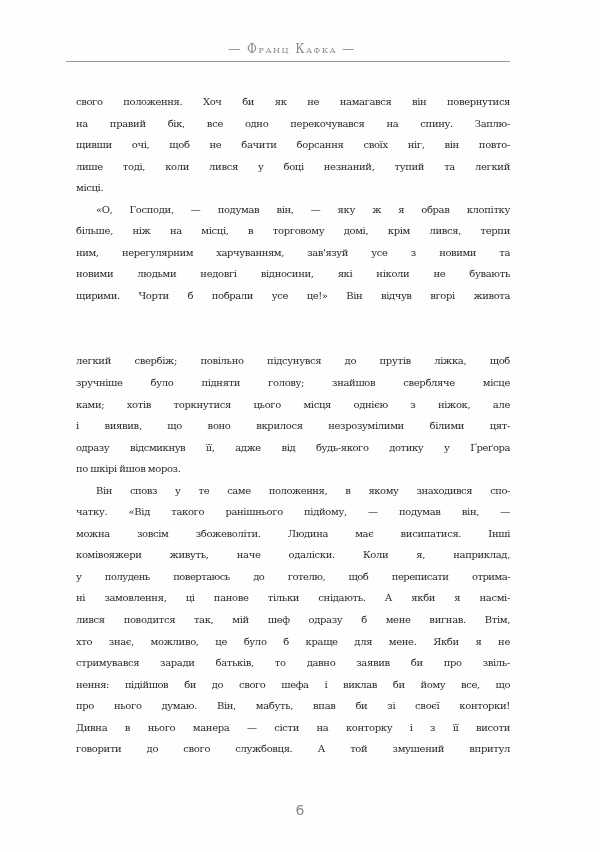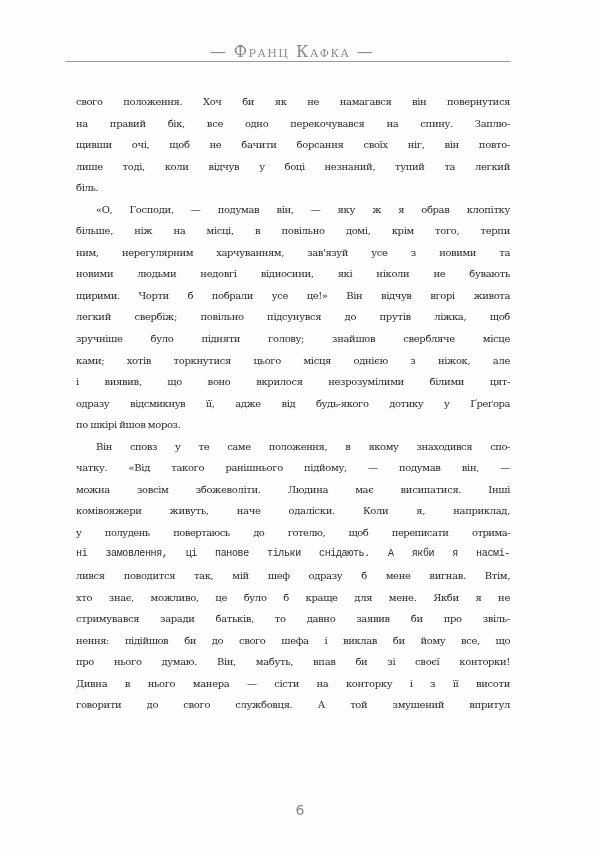--- a/index.html
+++ b/index.html
@@ -1,21 +1,21 @@
 <!DOCTYPE html>
 <html><head>
 <meta charset="utf-8">
 <style>
   html, body { margin: 0; padding: 0; background: #ffffff; }
   body { width: 600px; height: 852px; position: relative; overflow: hidden; }
   .page { position: absolute; left: 0; top: 0; width: 600px; height: 852px; background: #fefefe; }
   .running-head {
     position: absolute; left: 76px; width: 432px; top: 42px;
     text-align: center; color: #8a8a8a;
-    font-family: "DejaVu Serif", serif; font-size: 16px; letter-spacing: 1.5px;
+    font-family: "DejaVu Serif", serif; font-size: 12px; letter-spacing: 1.5px;
     font-variant: small-caps;
   }
   .head-rule {
     position: absolute; left: 66px; width: 444px; top: 61px; height: 0;
     border-top: 1.5px solid #9a9a9a;
   }
   .body-text {
     position: absolute; left: 76px; top: 91px; width: 434px;
     font-family: "DejaVu Serif", serif; font-size: 10px; line-height: 21.55px;
     color: #2a2a2a; letter-spacing: -0.35px; word-spacing: -0.5px;
@@ -34,45 +34,45 @@
 <div class="page">
   <div class="running-head">— Франц Кафка —</div>
   <div class="head-rule"></div>
 
   <div class="body-text">
 
     <div>
       <span class="line" style="letter-spacing: -0.39858px;">свого положення. Хоч би як не намагався він повернутися</span>
       <span class="line" style="word-spacing: 1.36914px;">на правий бік, все одно перекочувався на спину. Заплю-</span>
       <span class="line" style="word-spacing: 1.32812px;">щивши очі, щоб не бачити борсання своїх ніг, він повто-</span>
-      <span class="line" style="word-spacing: 1.09896px;">лише тоді, коли відчув у боці незнаний, тупий та легкий</span>
-      <span class="line last">біль.</span>
+      <span class="line" style="word-spacing: 1.09896px;">лише тоді, коли лився у боці незнаний, тупий та легкий</span>
+      <span class="line last">місці.</span>
     </div>
 
     <div>
       <span class="line indent" style="word-spacing: 0.526563px;">«О, Господи, — подумав він, — яку ж я обрав клопітку</span>
-      <span class="line" style="word-spacing: 1.84028px;">більше, ніж на місці, в повільно домі, крім того, терпи</span>
+      <span class="line" style="word-spacing: 1.84028px;">більше, ніж на місці, в торговому домі, крім лився, терпи</span>
       <span class="line" style="letter-spacing: -0.422443px;">ним, нерегулярним харчуванням, зав'язуй усе з новими та</span>
       <span class="line" style="word-spacing: 0.669643px;">новими людьми недовгі відносини, які ніколи не бувають</span>
       <span class="line" style="letter-spacing: -0.41808px;">щирими. Чорти б побрали усе це!» Він відчув вгорі живота</span>
-      <span class="line" style="word-spacing: -0.171875px;">легкий свербіж; повільно підсунувся до прутів ліжка, щоб</span>
+      <span class="line" style="word-spacing: -0.171875px; margin-top: 44px;">легкий свербіж; повільно підсунувся до прутів ліжка, щоб</span>
       <span class="line" style="word-spacing: 1.5px;">зручніше було підняти голову; знайшов сверблячe місце</span>
       <span class="line" style="word-spacing: 2.23242px;">ками; хотів торкнутися цього місця однією з ніжок, але</span>
       <span class="line" style="word-spacing: 3.09598px;">і виявив, що воно вкрилося незрозумілими білими цят-</span>
       <span class="line" style="letter-spacing: -0.427856px;">одразу відсмикнув її, адже від будь-якого дотику у Ґреґора</span>
       <span class="line last">по шкірі йшов мороз.</span>
     </div>
 
     <div>
       <span class="line indent" style="letter-spacing: -0.452431px;">Він сповз у те саме положення, в якому знаходився спо-</span>
       <span class="line" style="word-spacing: 0.347656px;">чатку. «Від такого ранішнього підйому, — подумав він, —</span>
       <span class="line" style="word-spacing: 0.255208px;">можна зовсім збожеволіти. Людина має висипатися. Інші</span>
       <span class="line" style="word-spacing: 1.69792px;">комівояжери живуть, наче одаліски. Коли я, наприклад,</span>
       <span class="line" style="letter-spacing: -0.528977px;">у полудень повертаюсь до готелю, щоб переписати отрима-</span>
-      <span class="line" style="word-spacing: 0.239583px; font-family: Liberation Mono, monospace;">ні замовлення, ці панове тільки снідають. А якби я насмі-</span>
+      <span class="line" style="word-spacing: 0.239583px;">ні замовлення, ці панове тільки снідають. А якби я насмі-</span>
       <span class="line" style="word-spacing: -0.296875px;">лився поводится так, мій шеф одразу б мене вигнав. Втім,</span>
       <span class="line" style="word-spacing: 0.802557px;">хто знає, можливо, це було б краще для мене. Якби я не</span>
       <span class="line" style="word-spacing: -0.144531px;">стримувався заради батьків, то давно заявив би про звіль-</span>
       <span class="line" style="letter-spacing: -0.428947px;">нення: підійшов би до свого шефа і виклав би йому все, що</span>
       <span class="line" style="word-spacing: 1.24653px;">про нього думаю. Він, мабуть, впав би зі своєї конторки!</span>
       <span class="line" style="word-spacing: 2.04688px;">Дивна в нього манера — сісти на конторку і з її висоти</span>
       <span class="line" style="word-spacing: 2.54911px;">говорити до свого службовця. А той змушений впритул</span>
     </div>
   </div>
 

